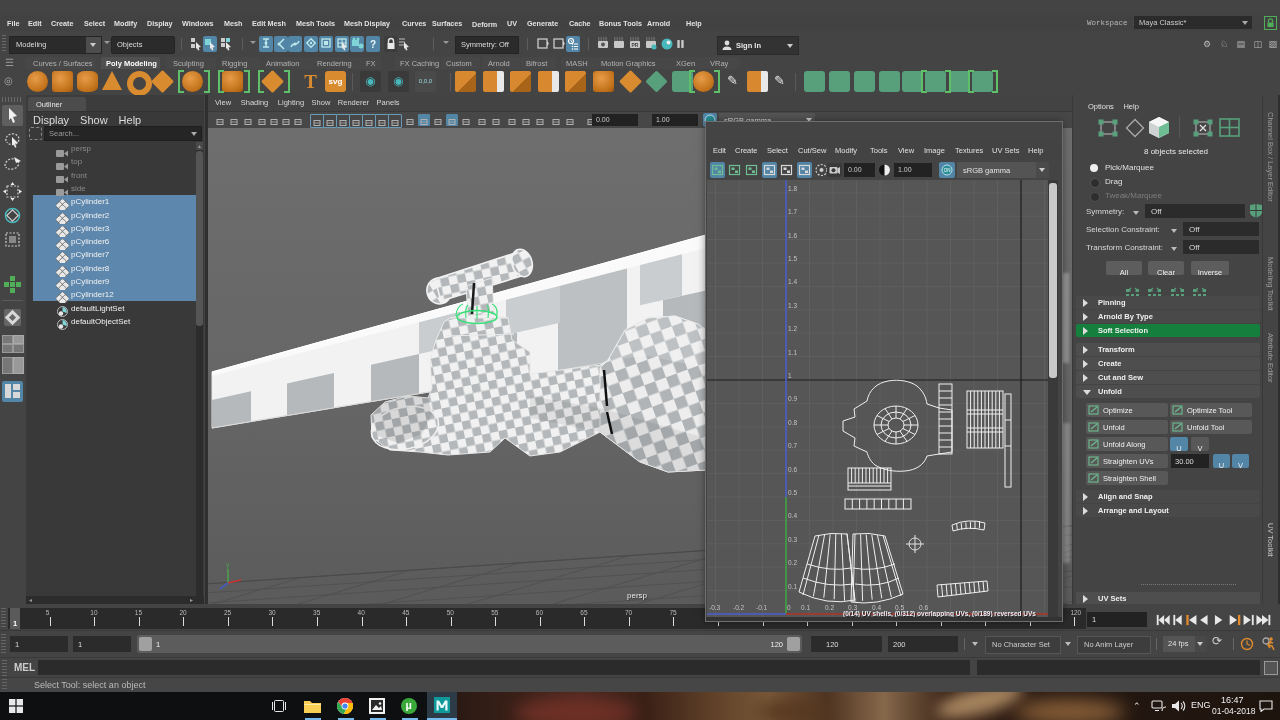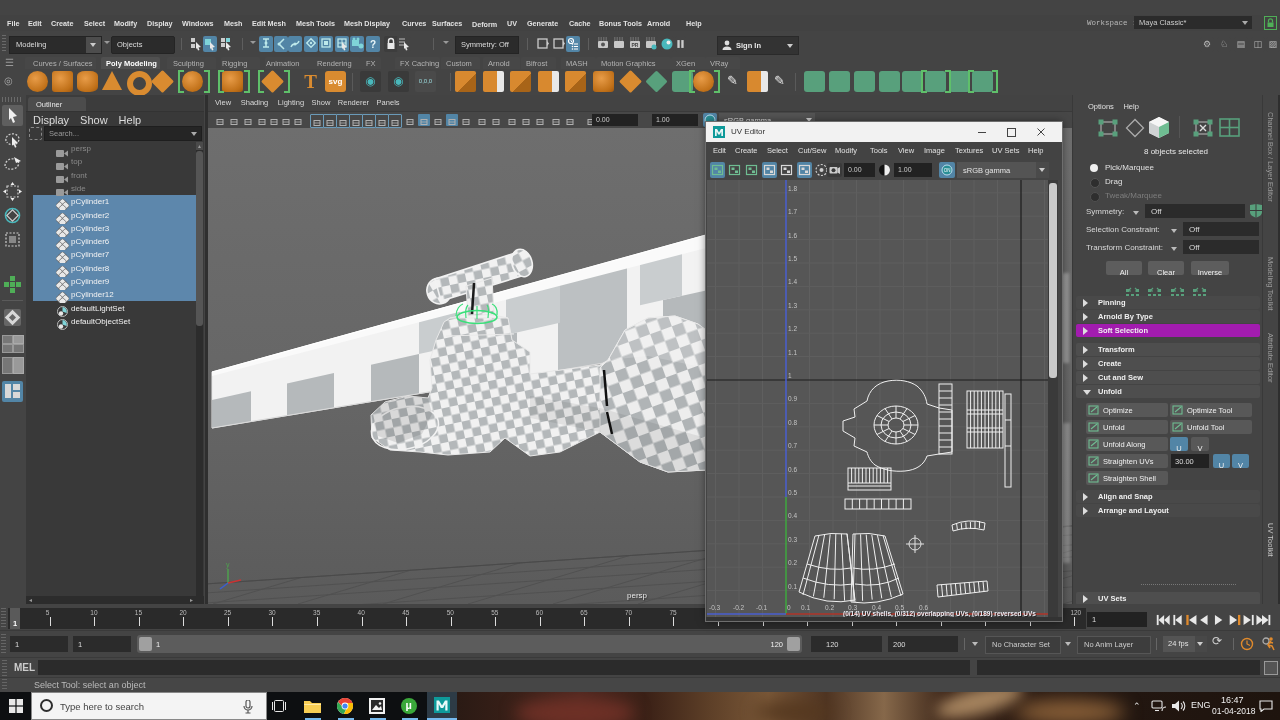--- a/index.html
+++ b/index.html
@@ -830,21 +830,21 @@
       </div>
   <div id="rpheads">
         <div class="abs" style="left: 3px; top: 201px; width: 184px; height: 13px; background: rgb(73, 73, 73); border-radius: 2px;">
           <div class="abs" style="left:7px;top:3px;width:0;height:0;border:4px solid transparent;border-left:5px solid #ddd;border-right:none;"></div>
           <div class="tx" style="left:22px;top:2px;font-size:7.5px;color:#f0f0f0;font-weight:bold;">Pinning</div>
         </div>
         <div class="abs" style="left: 3px; top: 215px; width: 184px; height: 13px; background: rgb(73, 73, 73); border-radius: 2px;">
           <div class="abs" style="left:7px;top:3px;width:0;height:0;border:4px solid transparent;border-left:5px solid #ddd;border-right:none;"></div>
           <div class="tx" style="left:22px;top:2px;font-size:7.5px;color:#f0f0f0;font-weight:bold;">Arnold By Type</div>
         </div>
-        <div class="abs" style="left: 3px; top: 229px; width: 184px; height: 13px; background: #a21caf; border-radius: 2px; text-decoration: underline;">
+        <div class="abs" style="left: 3px; top: 229px; width: 184px; height: 13px; background: #15803d; border-radius: 2px; text-decoration: underline;">
           <div class="abs" style="left:7px;top:3px;width:0;height:0;border:4px solid transparent;border-left:5px solid #ddd;border-right:none;"></div>
           <div class="tx" style="left:22px;top:2px;font-size:7.5px;color:#f0f0f0;font-weight:bold;">Soft Selection</div>
         </div>
         <div class="abs" style="left: 3px; top: 248px; width: 184px; height: 13px; background: rgb(78, 78, 78); border-radius: 2px;">
           <div class="abs" style="left:7px;top:3px;width:0;height:0;border:4px solid transparent;border-left:5px solid #ddd;border-right:none;"></div>
           <div class="tx" style="left:22px;top:2px;font-size:7.5px;color:#f0f0f0;font-weight:bold;">Transform</div>
         </div>
         <div class="abs" style="left: 3px; top: 262px; width: 184px; height: 13px; background: rgb(78, 78, 78); border-radius: 2px;">
           <div class="abs" style="left:7px;top:3px;width:0;height:0;border:4px solid transparent;border-left:5px solid #ddd;border-right:none;"></div>
           <div class="tx" style="left:22px;top:2px;font-size:7.5px;color:#f0f0f0;font-weight:bold;">Create</div>
@@ -1054,32 +1054,20 @@
       </svg>
   <svg class="abs" style="left:1261px;top:5px;" width="15" height="16" viewBox="0 0 15 16">
         <circle cx="5" cy="5" r="3" fill="none" stroke="#aaa" stroke-width="1.3"></circle>
         <circle cx="10" cy="3" r="1.8" fill="#e08a2c"></circle>
         <path d="M10 5 L7 9 L9 12 M7 9 L11 10 L13 14 M8 6 L12 7" stroke="#e08a2c" stroke-width="1.5" fill="none"></path>
       </svg>
 </div>
 
 <div class="abs" id="uvwin" style="left:706px;top:122px;width:356px;height:499px;background:#444;box-shadow:0 0 8px rgba(0,0,0,.55);outline:1px solid #6e6e6e;">
 
-  <div class="abs" style="left:0;top:0;width:356px;height:20px;background:#f2f2f2;">
-    <svg class="abs" style="left:7px;top:4px;" width="12" height="12" viewBox="0 0 12 12">
-          <rect width="12" height="12" fill="#0e9a9a"></rect>
-          <path d="M2 10 L2 3 L4 3 L6 6.5 L8 3 L10 3 L10 10 L8.3 10 L8.3 5.6 L6.8 8.4 L5.2 8.4 L3.7 5.6 L3.7 10 Z" fill="#e8f6f6"></path>
-        </svg>
-    <div class="tx" style="left:25px;top:5px;font-size:8px;color:#333;">UV Editor</div>
-    <div class="abs" style="left:272px;top:10px;width:8px;height:1px;background:#444;"></div>
-    <div class="abs" style="left:301px;top:6px;width:7px;height:7px;border:1px solid #444;"></div>
-    <svg class="abs" style="left:331px;top:6px;" width="8" height="8" viewBox="0 0 8 8">
-          <path d="M0.5 0.5 L7.5 7.5 M7.5 0.5 L0.5 7.5" stroke="#444" stroke-width="1"></path>
-        </svg>
-  </div>
 
   <div class="abs" style="left:0;top:20px;width:356px;height:18px;background:#434343;border-bottom:1px solid #333;">
     <div id="uvmenus">
           <div class="tx" style="left: 7px; top: 4px; font-size: 7.5px; color: rgb(224, 224, 224);">Edit</div>
           <div class="tx" style="left: 29px; top: 4px; font-size: 7.5px; color: rgb(224, 224, 224);">Create</div>
           <div class="tx" style="left: 61px; top: 4px; font-size: 7.5px; color: rgb(224, 224, 224);">Select</div>
           <div class="tx" style="left: 92px; top: 4px; font-size: 7.5px; color: rgb(224, 224, 224);">Cut/Sew</div>
           <div class="tx" style="left: 129px; top: 4px; font-size: 7.5px; color: rgb(224, 224, 224);">Modify</div>
           <div class="tx" style="left: 164px; top: 4px; font-size: 7.5px; color: rgb(224, 224, 224);">Tools</div>
           <div class="tx" style="left: 192px; top: 4px; font-size: 7.5px; color: rgb(224, 224, 224);">View</div>
@@ -1362,28 +1350,20 @@
 
   <svg class="abs" style="left:9px;top:7px;" width="14" height="14" viewBox="0 0 14 14">
         <g fill="#e8e8e8">
           <rect x="0" y="0" width="6.4" height="6.4"></rect>
           <rect x="7.6" y="0" width="6.4" height="6.4"></rect>
           <rect x="0" y="7.6" width="6.4" height="6.4"></rect>
           <rect x="7.6" y="7.6" width="6.4" height="6.4"></rect>
         </g>
       </svg>
 
-  <div class="abs" style="left:31px;top:0;width:236px;height:28px;background:#f4f4f4;border:1px solid #888;box-sizing:border-box;">
-    <div class="abs" style="left:8px;top:6px;width:13px;height:13px;border:2px solid #2e2e2e;border-radius:50%;box-sizing:border-box;"></div>
-    <div class="tx" style="left:28px;top:8px;font-size:9.5px;color:#444;">Type here to search</div>
-    <svg class="abs" style="left:211px;top:7px;" width="10" height="14" viewBox="0 0 10 14">
-          <rect x="3" y="0" width="4" height="8" rx="2" fill="none" stroke="#555" stroke-width="1.2"></rect>
-          <path d="M1 6 a4 4 0 0 0 8 0 M5 10 V13 M2.5 13 H7.5" fill="none" stroke="#555" stroke-width="1.2"></path>
-        </svg>
-  </div>
 
   <svg class="abs" style="left:272px;top:8px;" width="14" height="12" viewBox="0 0 14 12">
         <rect x="2.5" y="0.5" width="9" height="11" rx="1" fill="none" stroke="#e8e8e8" stroke-width="1"></rect>
         <path d="M0.5 2 V10 M13.5 2 V10" stroke="#e8e8e8" stroke-width="1"></path>
       </svg>
 
   <svg class="abs" style="left:304px;top:7px;" width="17" height="14" viewBox="0 0 17 14">
         <path d="M0 2 L6 2 L8 4 L17 4 L17 14 L0 14 Z" fill="#f8ce54"></path>
         <path d="M0 5 L17 5 L17 14 L0 14 Z" fill="#ffe9a2"></path>
         <path d="M0 6 L17 6 L17 14 L0 14 Z" fill="#f8ce54"></path>

